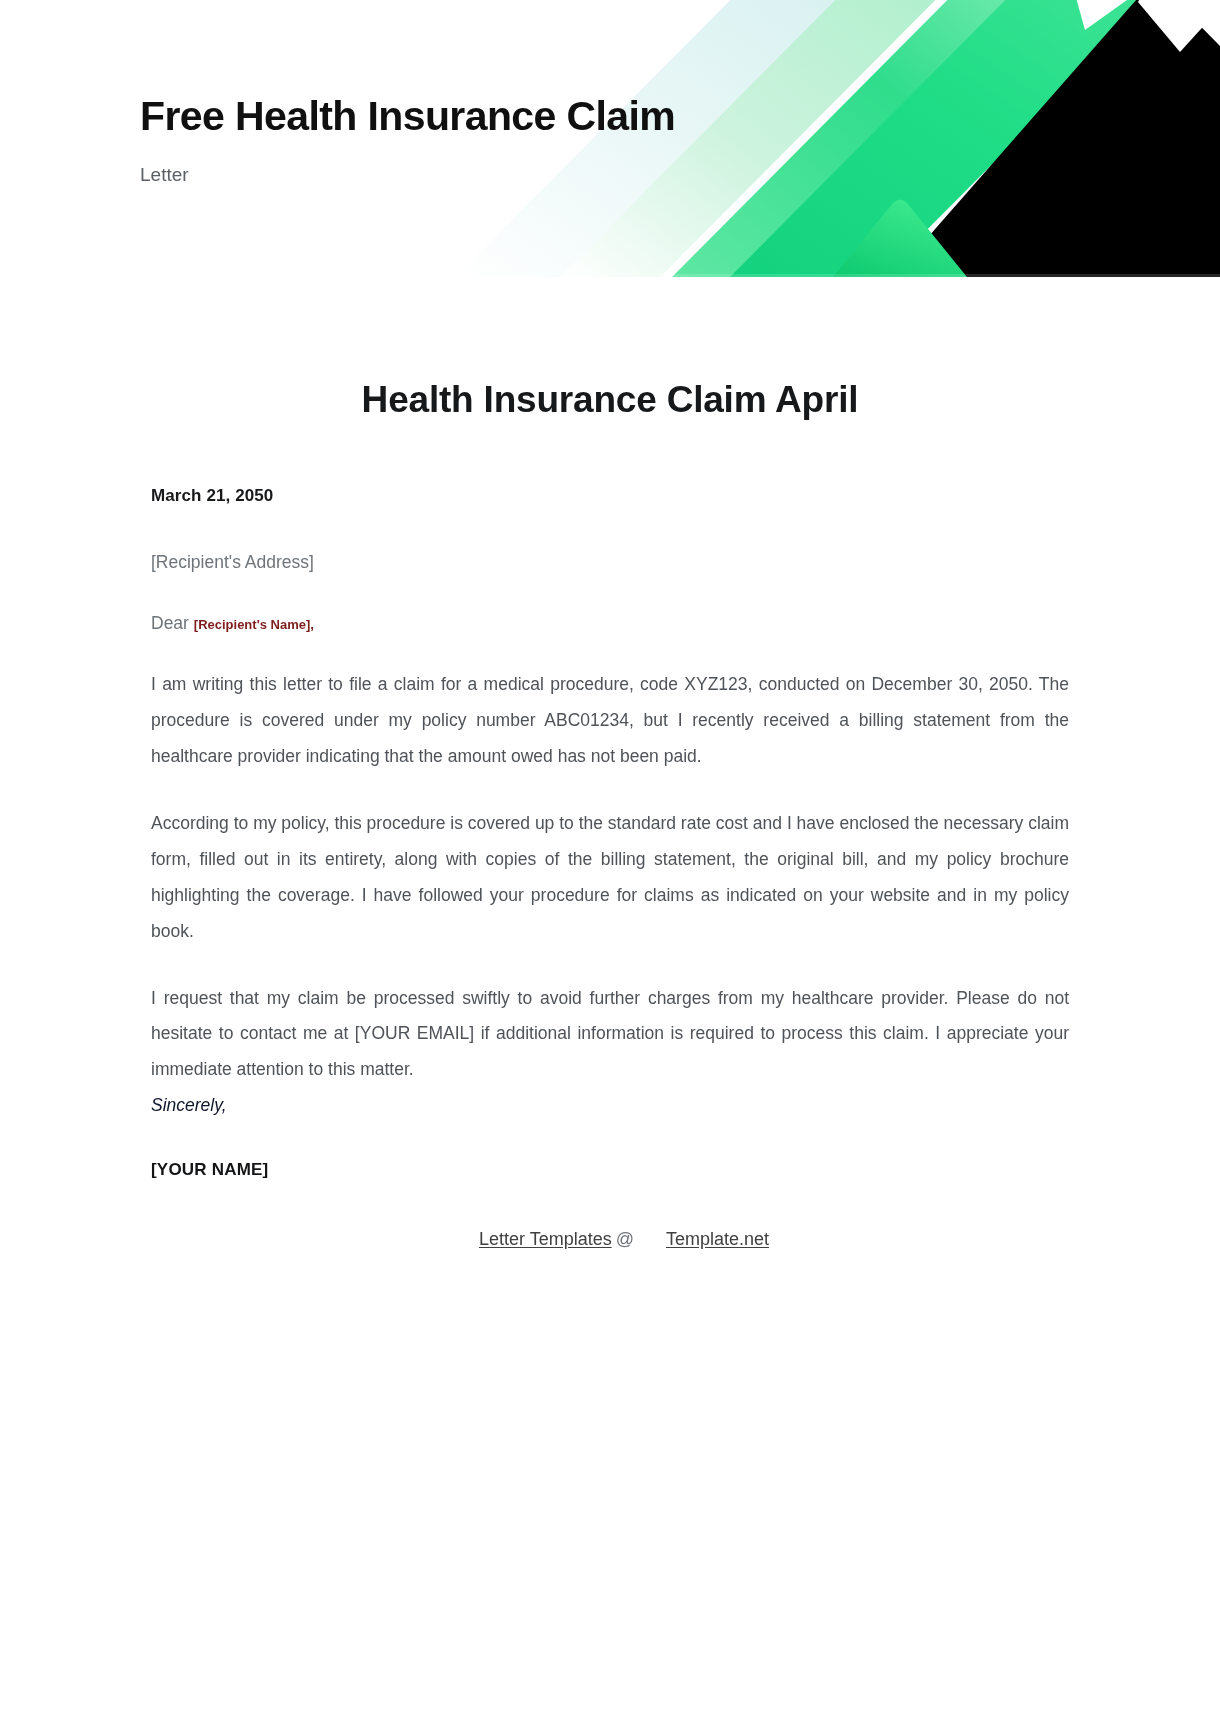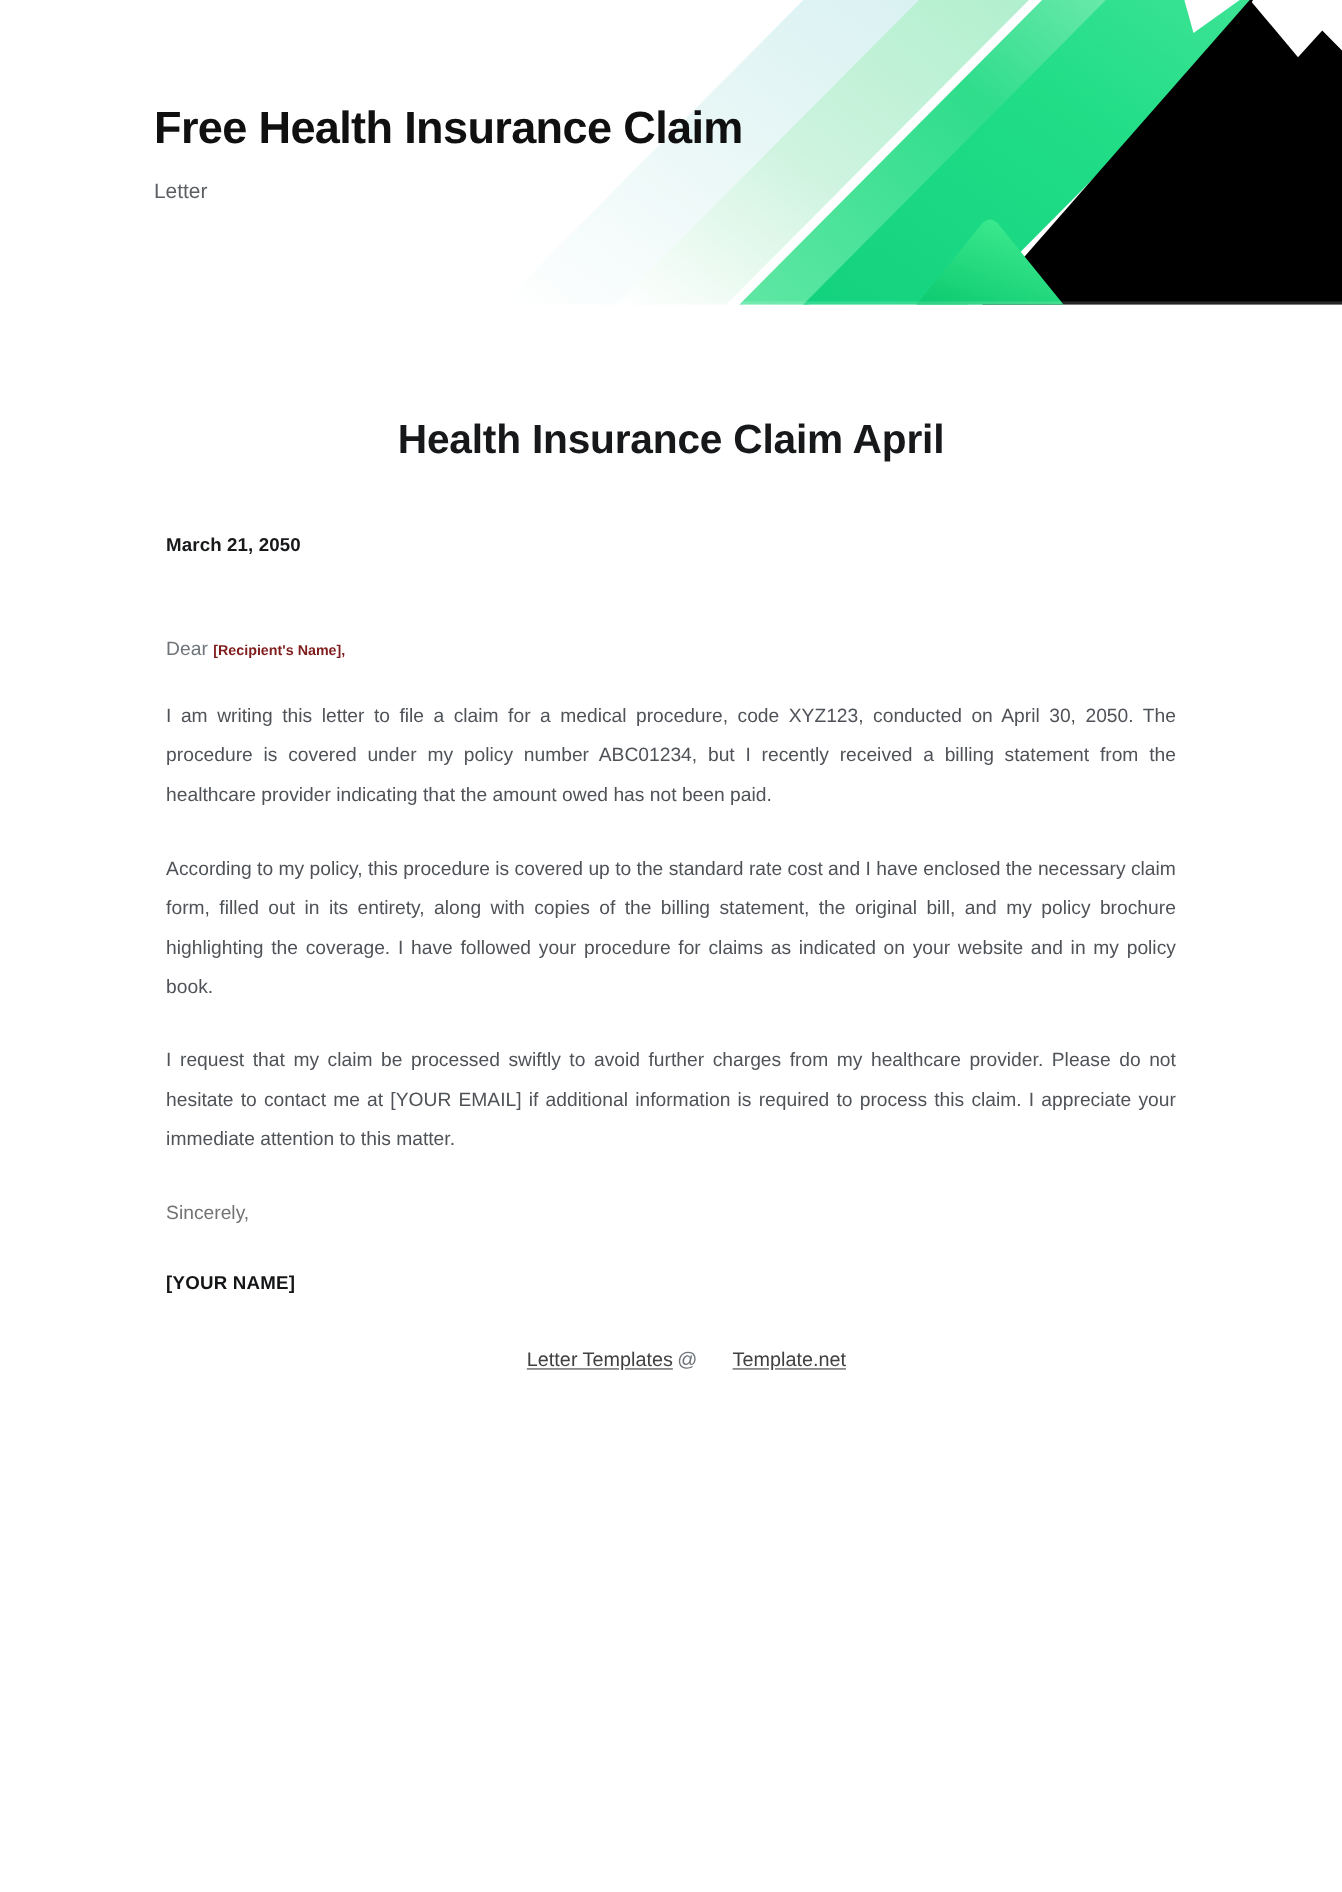--- a/index.html
+++ b/index.html
@@ -117,23 +117,23 @@
   .para {
     text-align: justify;
     color: #4f5358;
     font-size: 17.5px;
     line-height: 2.05;
     margin: 0;
   }
   .para + .para { margin-top: 31px; }
 
   .closing {
-    color: #737373;
-    font-size: 17.5px;
-    margin-top: 31px;
+    color: #0f172a;
+    font-size: 17.5px;
+    font-style: italic;
   }
   .signature {
     font-weight: bold;
     color: #141517;
     font-size: 17px;
     letter-spacing: 0.2px;
     margin-top: 31px;
   }
 
   
@@ -224,28 +224,29 @@
 <div class="doc">
 
   <h1 class="doc-title">Health Insurance Claim April</h1>
 
   <div class="letter">
 
     <div class="date-line">March 21, 2050</div>
 
     <div class="block-gap"></div>
 
+    <div class="recipient-address">[Recipient's Address]</div>
 
     <div class="block-gap-sm"></div>
 
     <div class="salutation"><span>Dear </span><b>[Recipient's Name],</b></div>
 
     <div class="block-gap-sm"></div>
 
-    <p class="para">I am writing this letter to file a claim for a medical procedure, code XYZ123, conducted on April 30, 2050. The procedure is covered under my policy number ABC01234, but I recently received a billing statement from the healthcare provider indicating that the amount owed has not been paid.</p>
+    <p class="para">I am writing this letter to file a claim for a medical procedure, code XYZ123, conducted on December 30, 2050. The procedure is covered under my policy number ABC01234, but I recently received a billing statement from the healthcare provider indicating that the amount owed has not been paid.</p>
     <p class="para">According to my policy, this procedure is covered up to the standard rate cost and I have enclosed the necessary claim form, filled out in its entirety, along with copies of the billing statement, the original bill, and my policy brochure highlighting the coverage. I have followed your procedure for claims as indicated on your website and in my policy book.</p>
     <p class="para">I request that my claim be processed swiftly to avoid further charges from my healthcare provider. Please do not hesitate to contact me at [YOUR EMAIL] if additional information is required to process this claim. I appreciate your immediate attention to this matter.</p>
 
     <div class="closing">Sincerely,</div>
 
     <div class="signature">[YOUR NAME]</div>
 
     <div class="footer">
       <a href="#">Letter Templates</a><span class="at">@</span><a href="#">Template.net</a>
     </div>

